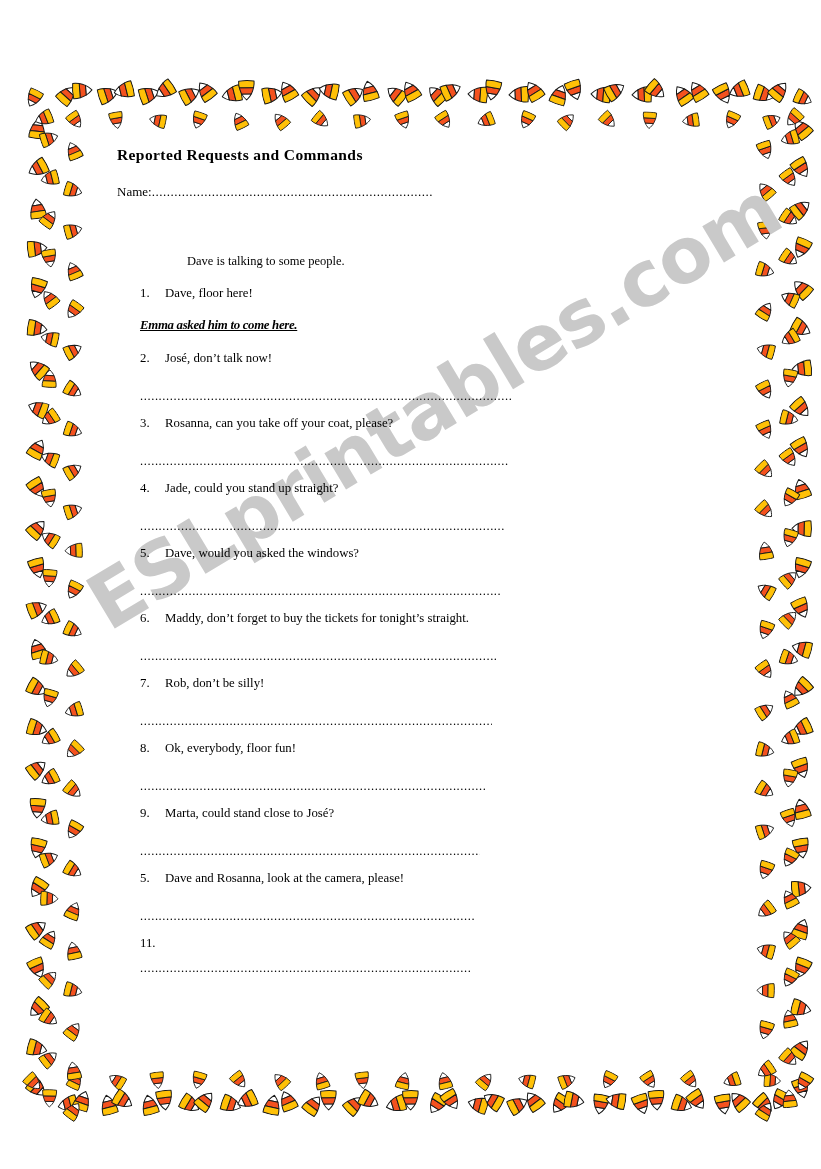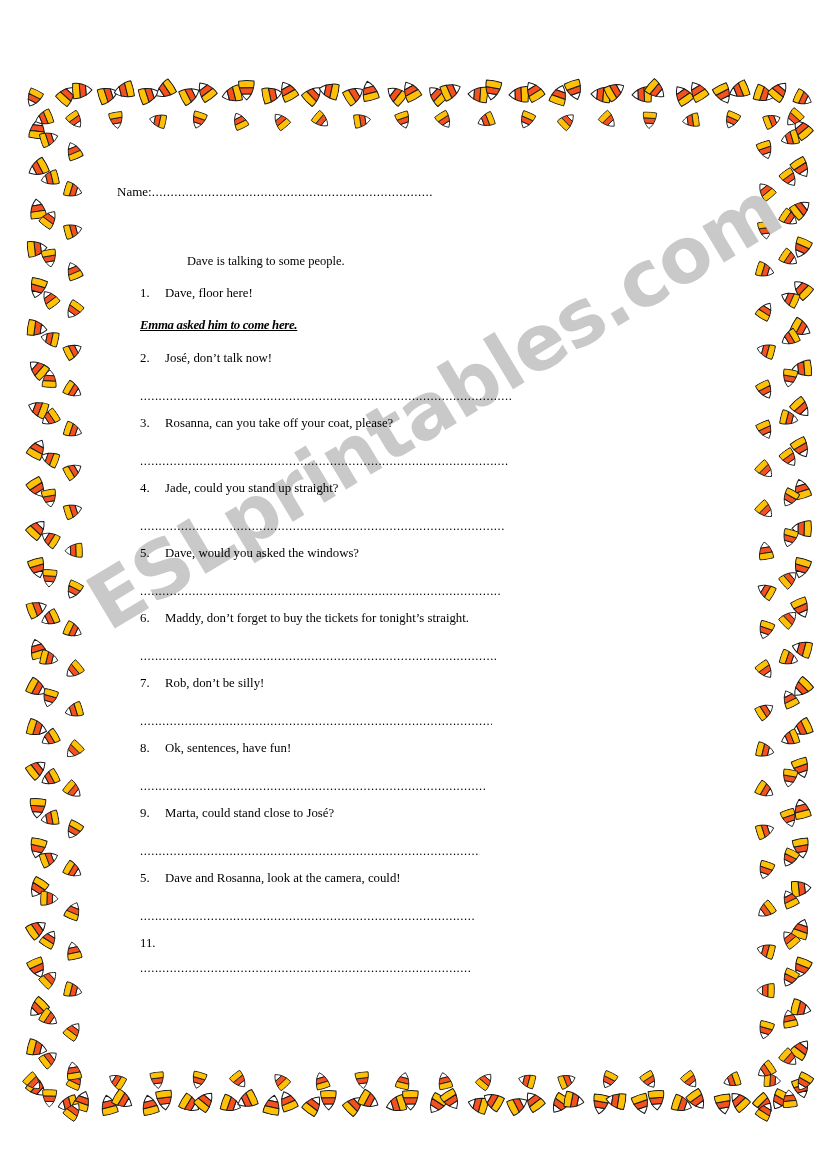--- a/index.html
+++ b/index.html
@@ -2003,20 +2003,21 @@
           <path d="M4.6 7.2 L14.4 7.2 C15.4 9.3 16.1 11.3 16.6 13.3 L2.4 13.3 C2.9 11.3 3.6 9.3 4.6 7.2 Z" fill="#f4511e" stroke="#1a1a1a" stroke-width="1" stroke-linejoin="round"></path>
           <path d="M2.4 13.3 L16.6 13.3 C17.2 15.6 17.4 17.8 17.2 19.8 C13.1 20.5 5.9 20.5 1.8 19.8 C1.6 17.8 1.8 15.6 2.4 13.3 Z" fill="#ffc107" stroke="#1a1a1a" stroke-width="1" stroke-linejoin="round"></path>
         </svg>
       </div>
     </div>
 
   <div id="watermark">ESLprintables.com</div>
 
   <div id="content">
 
+    <div class="doc-title">Reported Requests and Commands</div>
 
     <div class="name-row">
       <span class="name-label">Name:</span>
       <span class="name-dots">...........................................................................</span>
     </div>
 
 
     <div class="intro-line">Dave is talking to some people.</div>
 
     <div class="q-list" id="q-list">
@@ -2042,29 +2043,29 @@
         </div>
         <div class="q-item" style="position: absolute; left: 0px; top: 325px; width: 400px;">
           <div class="q-text"><span class="q-num">6.</span><span>Maddy, don’t forget to buy the tickets for tonight’s straight.</span></div>
           <div class="q-blank" style="position: absolute; left: 0px; top: 38px; width: 356px;">........................................................................................................</div>
         </div>
         <div class="q-item" style="position: absolute; left: 0px; top: 390px; width: 400px;">
           <div class="q-text"><span class="q-num">7.</span><span>Rob, don’t be silly!</span></div>
           <div class="q-blank" style="position: absolute; left: 0px; top: 38px; width: 352px;">........................................................................................................</div>
         </div>
         <div class="q-item" style="position: absolute; left: 0px; top: 455px; width: 400px;">
-          <div class="q-text"><span class="q-num">8.</span><span>Ok, sentences, have fun!</span></div>
+          <div class="q-text"><span class="q-num">8.</span><span>Ok, everybody, floor fun!</span></div>
           <div class="q-blank" style="position: absolute; left: 0px; top: 38px; width: 345px;">........................................................................................................</div>
         </div>
         <div class="q-item" style="position: absolute; left: 0px; top: 520px; width: 400px;">
           <div class="q-text"><span class="q-num">9.</span><span>Marta, could stand close to José?</span></div>
           <div class="q-blank" style="position: absolute; left: 0px; top: 38px; width: 340px;">........................................................................................................</div>
         </div>
         <div class="q-item" style="position: absolute; left: 0px; top: 585px; width: 400px;">
-          <div class="q-text"><span class="q-num">5.</span><span>Dave and Rosanna, look at the camera, could!</span></div>
+          <div class="q-text"><span class="q-num">5.</span><span>Dave and Rosanna, look at the camera, please!</span></div>
           <div class="q-blank" style="position: absolute; left: 0px; top: 38px; width: 336px;">........................................................................................................</div>
         </div>
         <div class="q-item" style="position: absolute; left: 0px; top: 650px; width: 400px;">
           <div class="q-text"><span class="q-num">11.</span></div>
           <div class="q-blank" style="position: absolute; left: 0px; top: 25px; width: 330px;">........................................................................................................</div>
         </div>
       </div>
 
   </div>
 </div>

